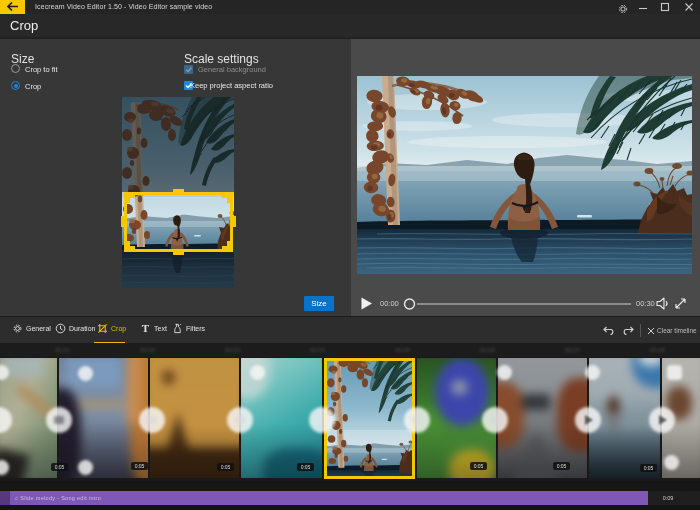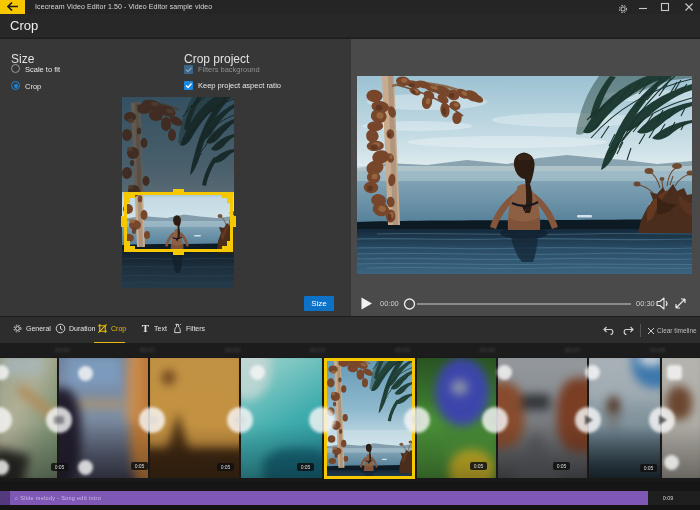--- a/index.html
+++ b/index.html
@@ -226,37 +226,37 @@
     </span>
   </div>
 
   <div id="crophdr">
       <span>Crop</span>
     </div>
 
   <div id="leftpanel">
     <span class="seclabel" style="left:11px; top:13px;">Size</span>
     <span class="radio" style="left:11px; top:25px;"></span>
-    <span class="ctl-label abs" style="left:25px; top:26px;">Scale to fit</span>
+    <span class="ctl-label abs" style="left:25px; top:26px;">Crop to fit</span>
     <span class="radio on" style="left:11px; top:42px;"></span>
     <span class="ctl-label abs" style="left:25px; top:43px;">Crop</span>
 
-    <span class="seclabel" style="left:184px; top:13px;">Crop project</span>
+    <span class="seclabel" style="left:184px; top:13px;">Scale settings</span>
     <span class="chk" style="left:184px; top:26px; background:#3c6587;">
       <svg width="9" height="9" viewBox="0 0 9 9">
           <path d="M2 4.5 L4 6.5 L7.5 2.5" stroke="#7fa0b8" stroke-width="1.3" fill="none"></path>
         </svg>
     </span>
-    <span class="ctl-label abs" style="left:198px; top:26px; color:#8e8e8e;">Filters background</span>
+    <span class="ctl-label abs" style="left:198px; top:26px; color:#8e8e8e;">General background</span>
     <span class="chk" style="left:184px; top:42px; background:#1a87e0;">
       <svg width="9" height="9" viewBox="0 0 9 9">
           <path d="M2 4.5 L4 6.5 L7.5 2.5" stroke="#fff" stroke-width="1.3" fill="none"></path>
         </svg>
     </span>
-    <span class="ctl-label abs" style="left:198px; top:42px;">Keep project aspect ratio</span>
+    <span class="ctl-label abs" style="left:190px; top:42px;">Keep project aspect ratio</span>
 
     <div class="abs" style="left:122px; top:58px; width:112px; height:191px;">
       <svg width="112" height="191" viewBox="0 0 112 191">
         <use href="#pscene" width="112" height="191"></use>
         <rect x="0" y="0" width="112" height="95" fill="#12181e" opacity="0.55"></rect>
         <rect x="0" y="155" width="112" height="36" fill="#12181e" opacity="0.55"></rect>
       </svg>
       <div class="abs cropbox" style="left:2px; top:95px; width:109px; height:60px; border:3px solid #f6c800;">
         <div class="abs" style="left:0; top:0; width:8px; height:3px; background:#f6c800;"></div>
         <div class="abs" style="left:0; top:0; width:3px; height:8px; background:#f6c800;"></div>

